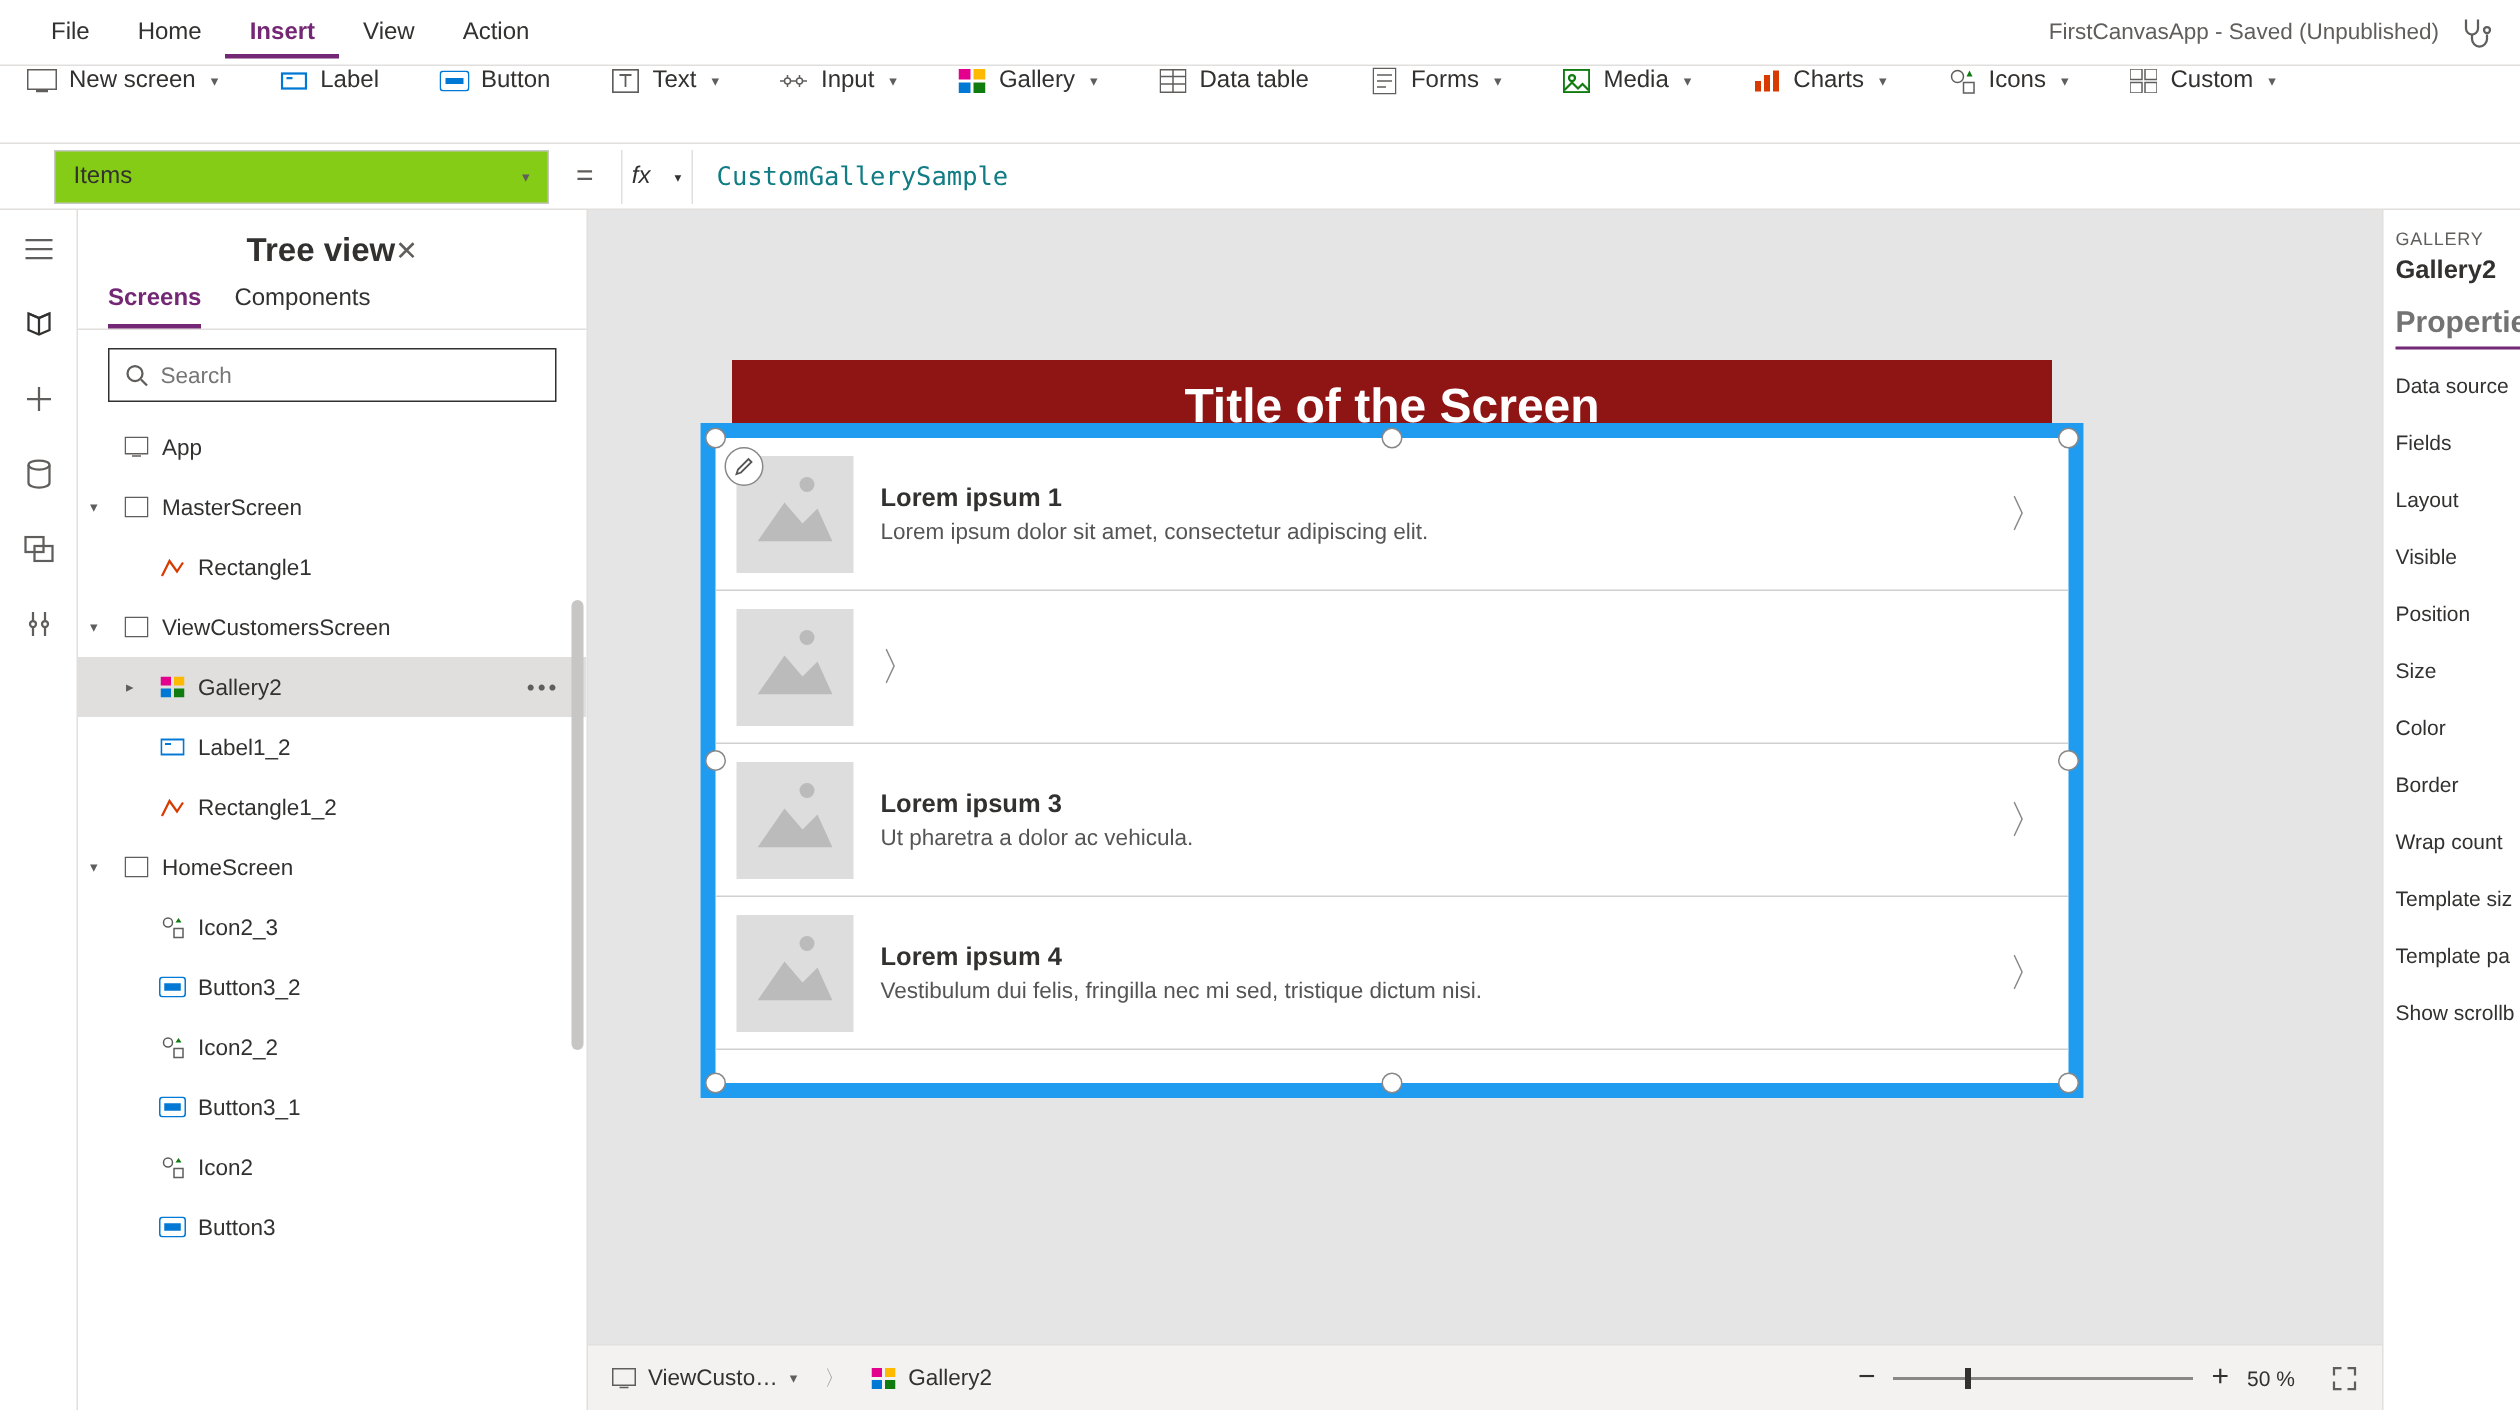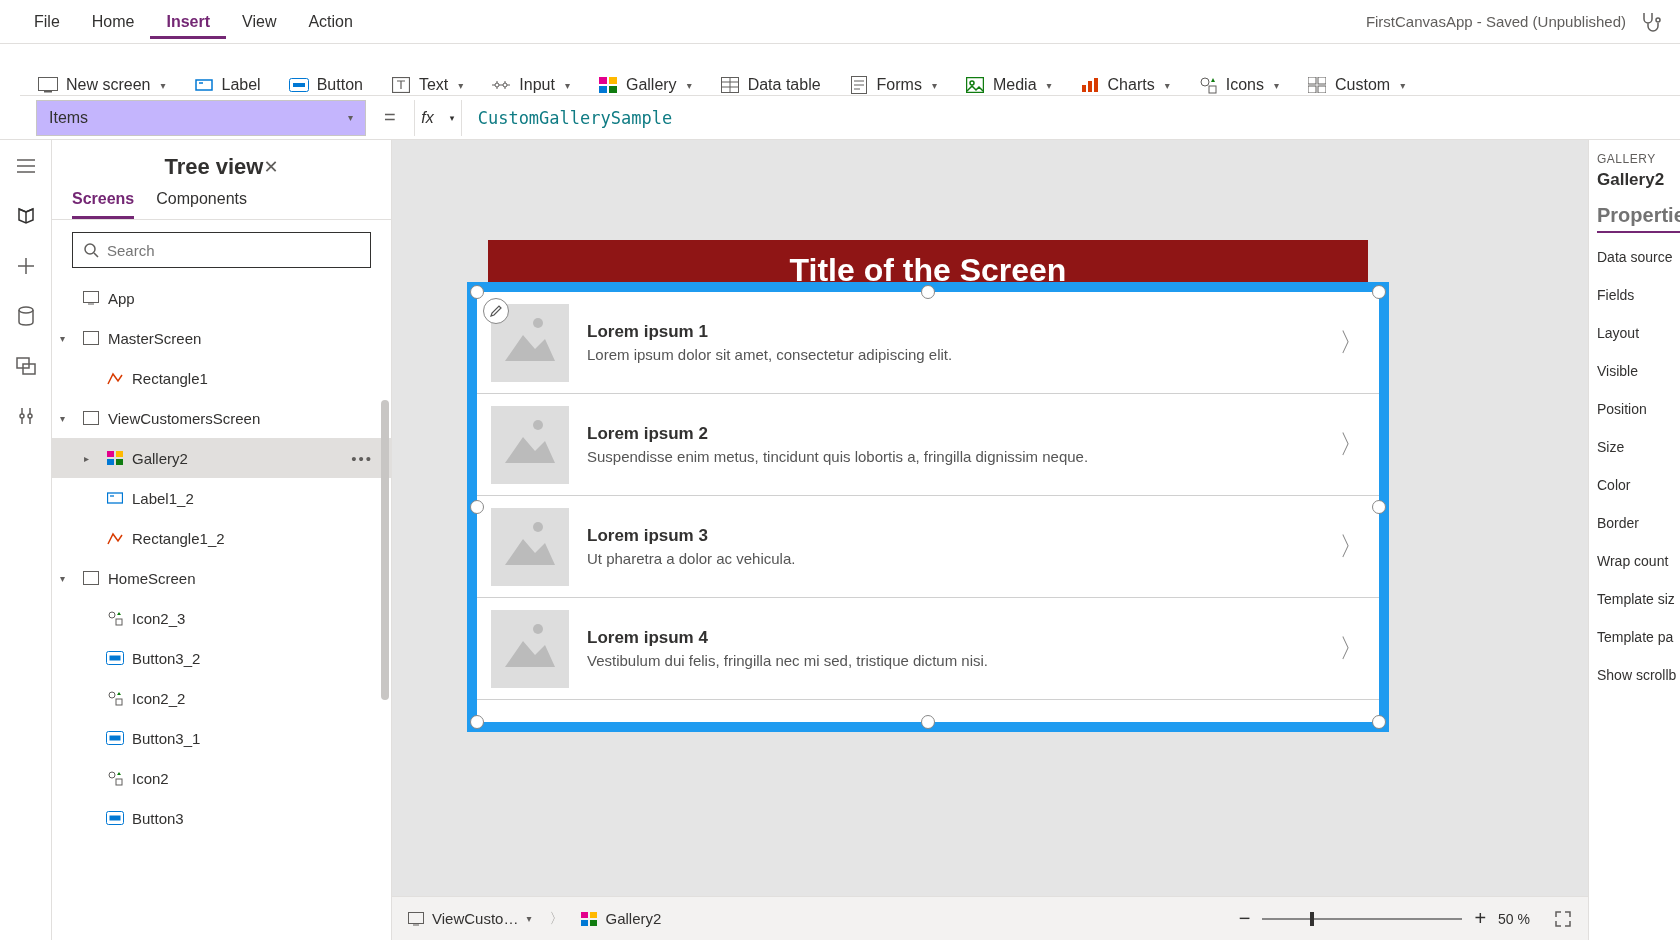--- a/index.html
+++ b/index.html
@@ -7,28 +7,28 @@
 
 
 .menu-bar { height: 44px; display: flex; align-items: center; padding: 0 18px; border-bottom: 1px solid #e1dfdd; }
 .menu-bar .item { padding: 8px 16px; cursor: pointer; font-size: 16px; }
 .menu-bar .item.active { color: #742774; border-bottom: 3px solid #742774; font-weight: 600; padding-bottom: 5px; }
 .menu-bar .spacer { flex: 1; }
 .menu-bar .app-title { font-size: 15px; color: #605e5c; padding-right: 12px; }
 .menu-bar .steth { width: 24px; height: 24px; }
 
 
-.ribbon { height: 52px; display: flex; align-items: flex-end; padding: 0 18px; gap: 28px; border-bottom: 1px solid #e1dfdd; margin-left: 20px; }
+.ribbon { height: 52px; display: flex; align-items: flex-start; padding: 0 18px; gap: 40px; border-bottom: 1px solid #e1dfdd; }
 .rib-item { display: flex; align-items: center; gap: 8px; cursor: pointer; font-size: 16px; color: #323130; }
 .rib-item .chev { font-size: 10px; color: #605e5c; margin-left: 2px; }
 .rib-icon { width: 20px; height: 20px; display: flex; align-items: center; justify-content: center; }
 
 
 .formula-bar { height: 44px; display: flex; align-items: center; border-bottom: 1px solid #e1dfdd; }
-.prop-select { width: 330px; height: 36px; margin-left: 36px; border: 1px solid #c8c6c4; display: flex; align-items: center; padding: 0 12px; justify-content: space-between; font-size: 16px; background: #c4b5fd; }
+.prop-select { width: 330px; height: 36px; margin-left: 36px; border: 1px solid #c8c6c4; display: flex; align-items: center; padding: 0 12px; justify-content: space-between; font-size: 16px; background: #84cc16; }
 .equals { padding: 0 18px; font-size: 20px; color: #605e5c; }
 .fx-box { width: 48px; height: 36px; border-left: 1px solid #e1dfdd; border-right: 1px solid #e1dfdd; display: flex; align-items: center; justify-content: center; gap: 16px; font-style: italic; font-size: 16px; }
 .formula-input { flex: 1; height: 36px; padding: 0 16px; font-family: Consolas, monospace; font-size: 17px; color: #107c84; display: flex; align-items: center; }
 
 
 .main { display: flex; height: calc(940px - 44px - 52px - 44px); }
 
 
 .left-rail { width: 52px; border-right: 1px solid #e1dfdd; display: flex; flex-direction: column; align-items: center; padding-top: 14px; gap: 26px; }
 .rail-btn { width: 24px; height: 24px; display: flex; align-items: center; justify-content: center; cursor: pointer; color: #605e5c; }
@@ -467,24 +467,20 @@
               <div class="title">Lorem ipsum 1</div>
               <div class="sub">Lorem ipsum dolor sit amet, consectetur adipiscing elit.</div>
             </div>
             <div class="arrow">〉</div>
           </div>
           <div class="gallery-row">
             <div class="thumb">
               <svg width="50" height="36" viewBox="0 0 50 36">
                 <polygon points="0,36 18,10 30,24 40,14 50,36" fill="#bbb"></polygon>
               </svg>
-            </div>
-            <div class="texts">
-              <div class="title">Lorem ipsum 2</div>
-              <div class="sub">Suspendisse enim metus, tincidunt quis lobortis a, fringilla dignissim neque.</div>
             </div>
             <div class="arrow">〉</div>
           </div>
           <div class="gallery-row">
             <div class="thumb">
               <svg width="50" height="36" viewBox="0 0 50 36">
                 <polygon points="0,36 18,10 30,24 40,14 50,36" fill="#bbb"></polygon>
               </svg>
             </div>
             <div class="texts">

